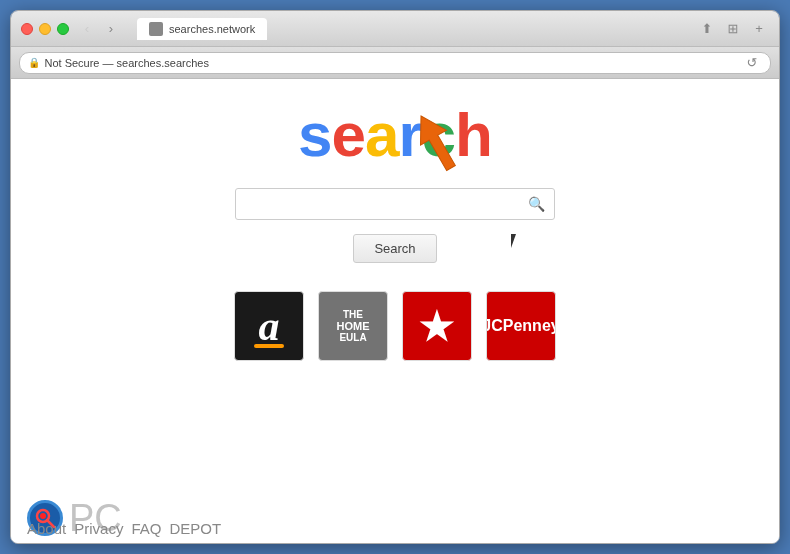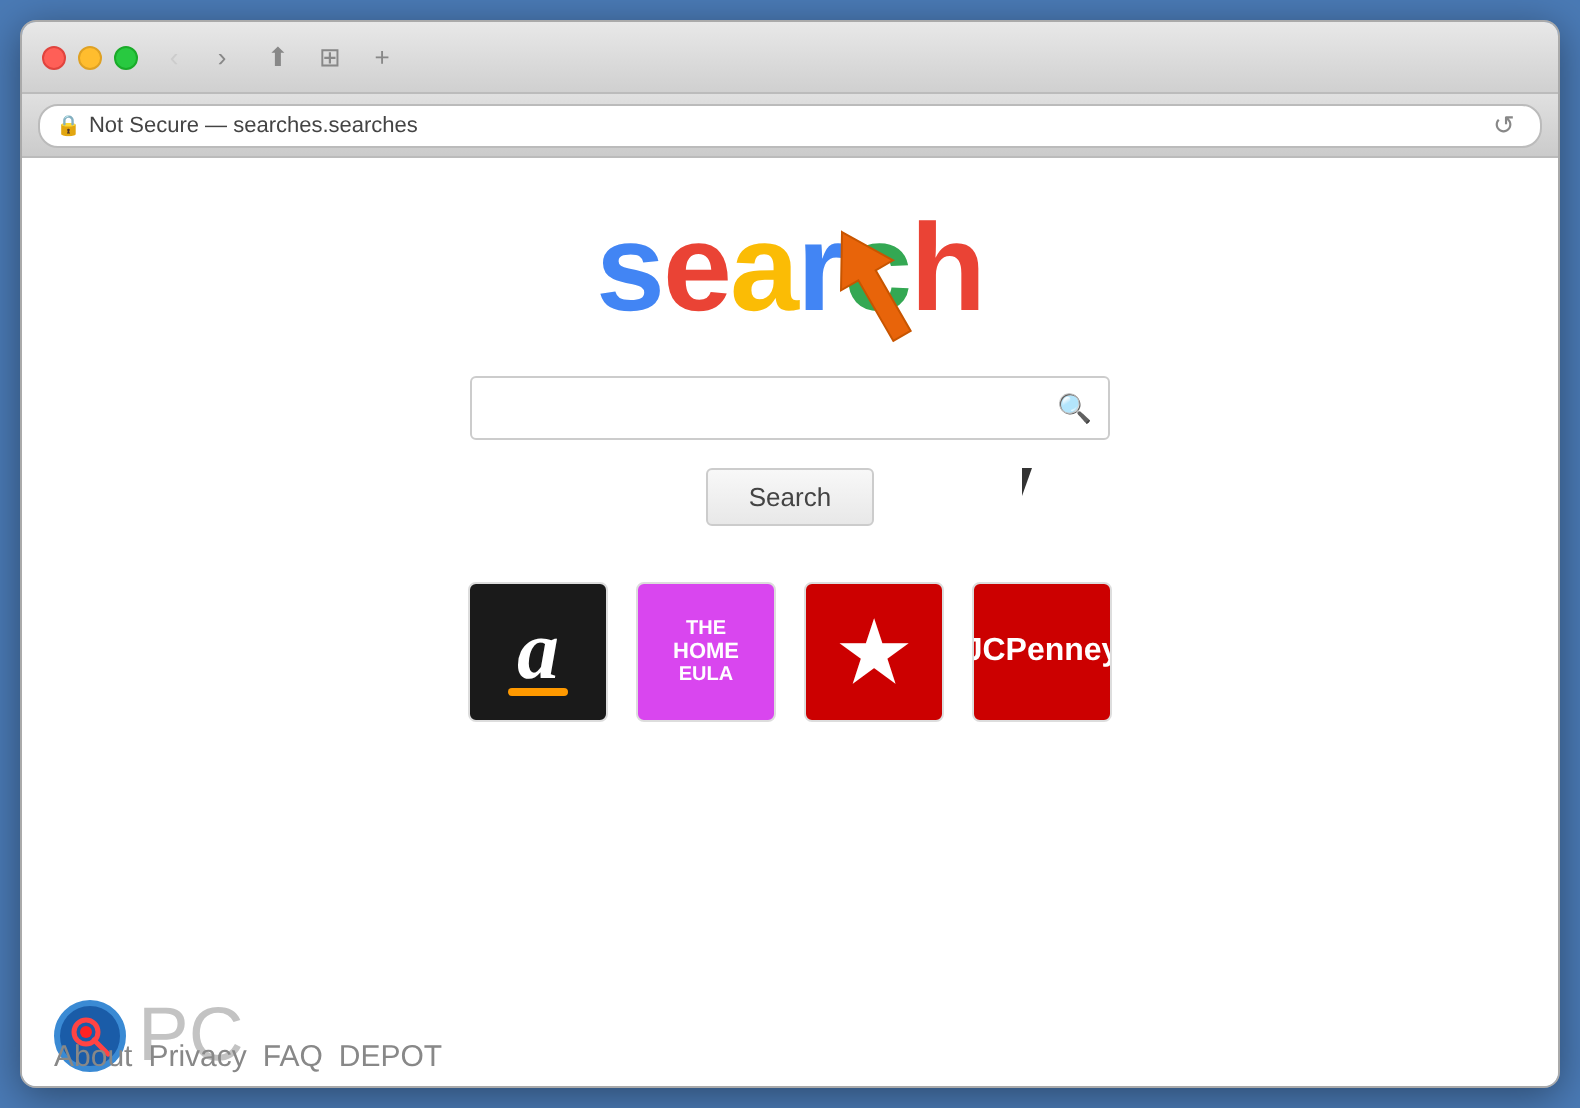--- a/index.html
+++ b/index.html
@@ -286,21 +286,21 @@
       height: 4px;
       background: #ff9900;
       border-radius: 2px;
       bottom: 12px;
       left: 50%;
       transform: translateX(-50%);
     }
 
     
     .homedepot-icon {
-      background: #d946ef;
+      background: #737373;
       color: white;
       font-size: 11px;
       font-weight: bold;
       text-align: center;
       line-height: 1.2;
       padding: 16px;
     }
 
     
     .macys-icon {
@@ -432,20 +432,26 @@
       <div class="traffic-light tl-red"></div>
       <div class="traffic-light tl-yellow"></div>
       <div class="traffic-light tl-green"></div>
     </div>
 
     <div class="nav-buttons">
       <button class="nav-btn addr-nav-btn disabled">‹</button>
       <button class="nav-btn addr-nav-btn">›</button>
     </div>
 
+    <div class="tab-bar">
+      <div class="tab">
+        <div class="tab-icon"></div>
+        <span>searches.network</span>
+      </div>
+    </div>
 
     <div class="toolbar-right">
       <button class="toolbar-btn">⬆</button>
       <button class="toolbar-btn">⊞</button>
       <button class="toolbar-btn">+</button>
     </div>
   </div>
 
   <div class="address-bar-row">
     <div class="address-input-wrapper">

